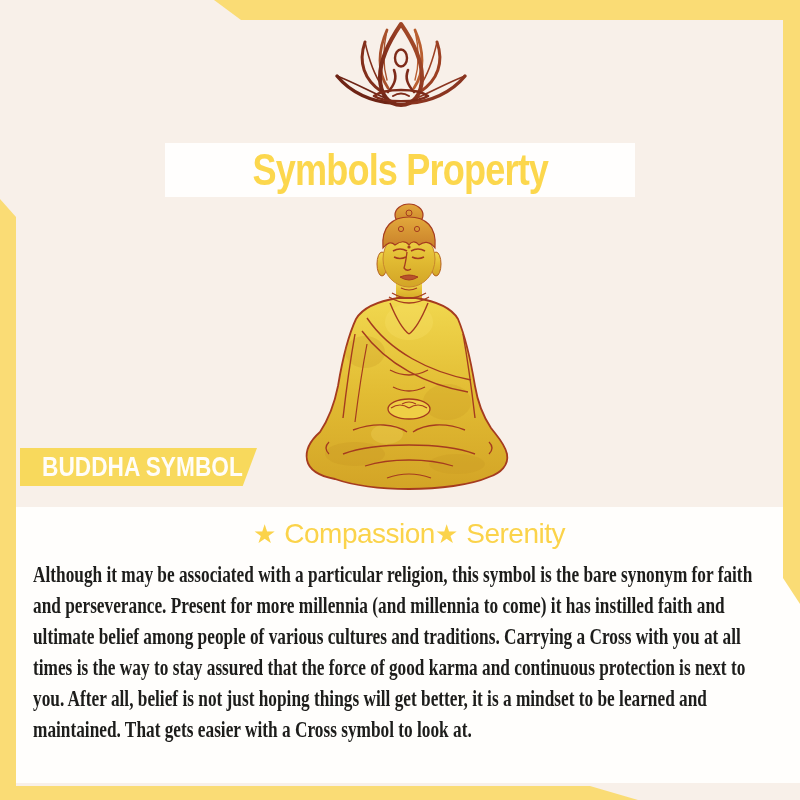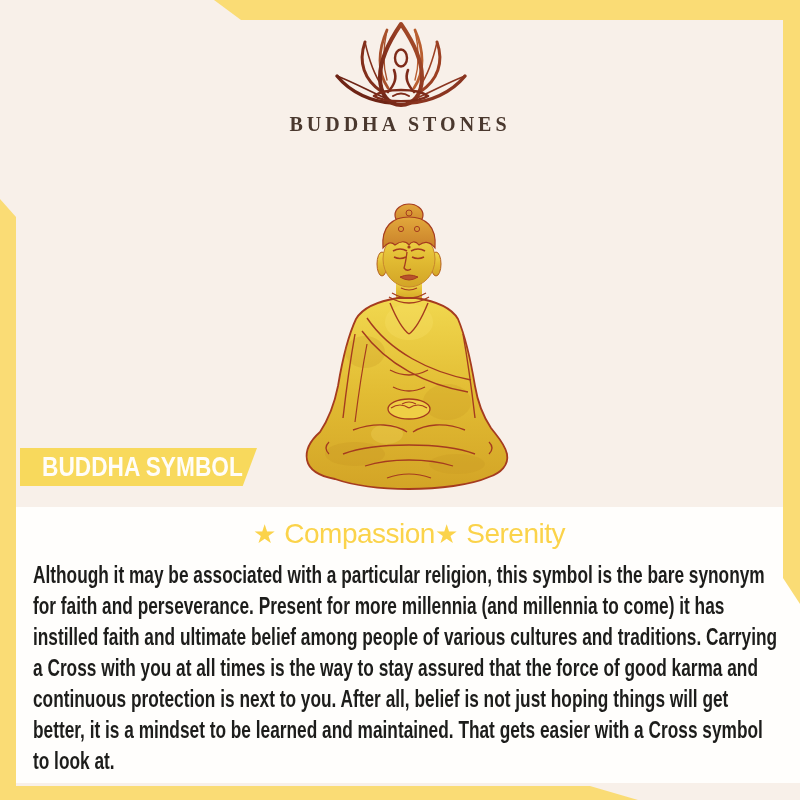--- a/index.html
+++ b/index.html
@@ -39,21 +39,21 @@
     letter-spacing:0;transform:scaleX(0.84);transform-origin:left center;
     margin-left:22px;white-space:nowrap;}
 
   
   .panel{position:absolute;left:0;top:507px;width:800px;height:276px;
     background:#fffefc;z-index:4;}
   .properties{position:absolute;left:9px;top:11px;width:800px;text-align:center;
     color:#fbd34a;font-weight:normal;font-size:28px;white-space:nowrap;}
   .properties .prop-star{font-size:26px;margin-right:8px;}
   .properties .prop-word{letter-spacing:-0.5px;}
-  .desc-clip{position:absolute;left:33px;top:52px;width:745px;height:222px;overflow:hidden;}
+  .desc-clip{position:absolute;left:33px;top:52px;width:745px;height:222px;overflow:hidden;font-family:Liberation Serif, serif;}
   .desc{width:1035px;transform:scaleX(0.72);transform-origin:left top;
     font-size:24px;line-height:31px;font-weight:bold;color:#1d1d1b;letter-spacing:0;}
 </style>
 </head>
 <body>
 
 <div id="stage">
 
   <div class="ribbon ribbon-top"></div>
   <div class="ribbon ribbon-right"></div>
@@ -88,22 +88,24 @@
       <path d="M 76 6 C 65 22, 55 42, 55 59 C 55 77, 64 87, 76 87 C 88 87, 97 77, 97 59 C 97 42, 87 22, 76 6 Z" fill="none" stroke="url(#lotusGrad)" stroke-width="4" stroke-linejoin="round"></path>
 
       <ellipse cx="76" cy="40" rx="6" ry="8.5" fill="none" stroke="#7e2b19" stroke-width="2.4"></ellipse>
       <path d="M 69 52 C 72 60, 70 66, 63 74" fill="none" stroke="#7e2b19" stroke-width="2.6" stroke-linecap="round"></path>
       <path d="M 83 52 C 80 60, 82 66, 89 74" fill="none" stroke="#7e2b19" stroke-width="2.6" stroke-linecap="round"></path>
       <path d="M 49 78 C 60 70, 92 70, 103 78 C 92 85, 60 85, 49 78 Z" fill="none" stroke="#7e2b19" stroke-width="2.6" stroke-linejoin="round"></path>
       <path d="M 68 78 Q 76 73 84 78" fill="none" stroke="#7e2b19" stroke-width="2" stroke-linecap="round"></path>
     </svg>
   </div>
 
-  <div class="brand-name">BUDDHA STONES</div>
-
+
+  <div class="title-bar">
+    <div class="title-text">Symbols Property</div>
+  </div>
 
   <div class="statue-wrap">
     <svg viewBox="0 0 220 290" width="220" height="290">
       <defs>
         <linearGradient id="gold" x1="0" y1="0" x2="0" y2="1">
           <stop offset="0" stop-color="#f1d84f"></stop>
           <stop offset="0.5" stop-color="#e2bc33"></stop>
           <stop offset="1" stop-color="#d3a426"></stop>
         </linearGradient>
         <linearGradient id="hairG" x1="0" y1="0" x2="0" y2="1">

